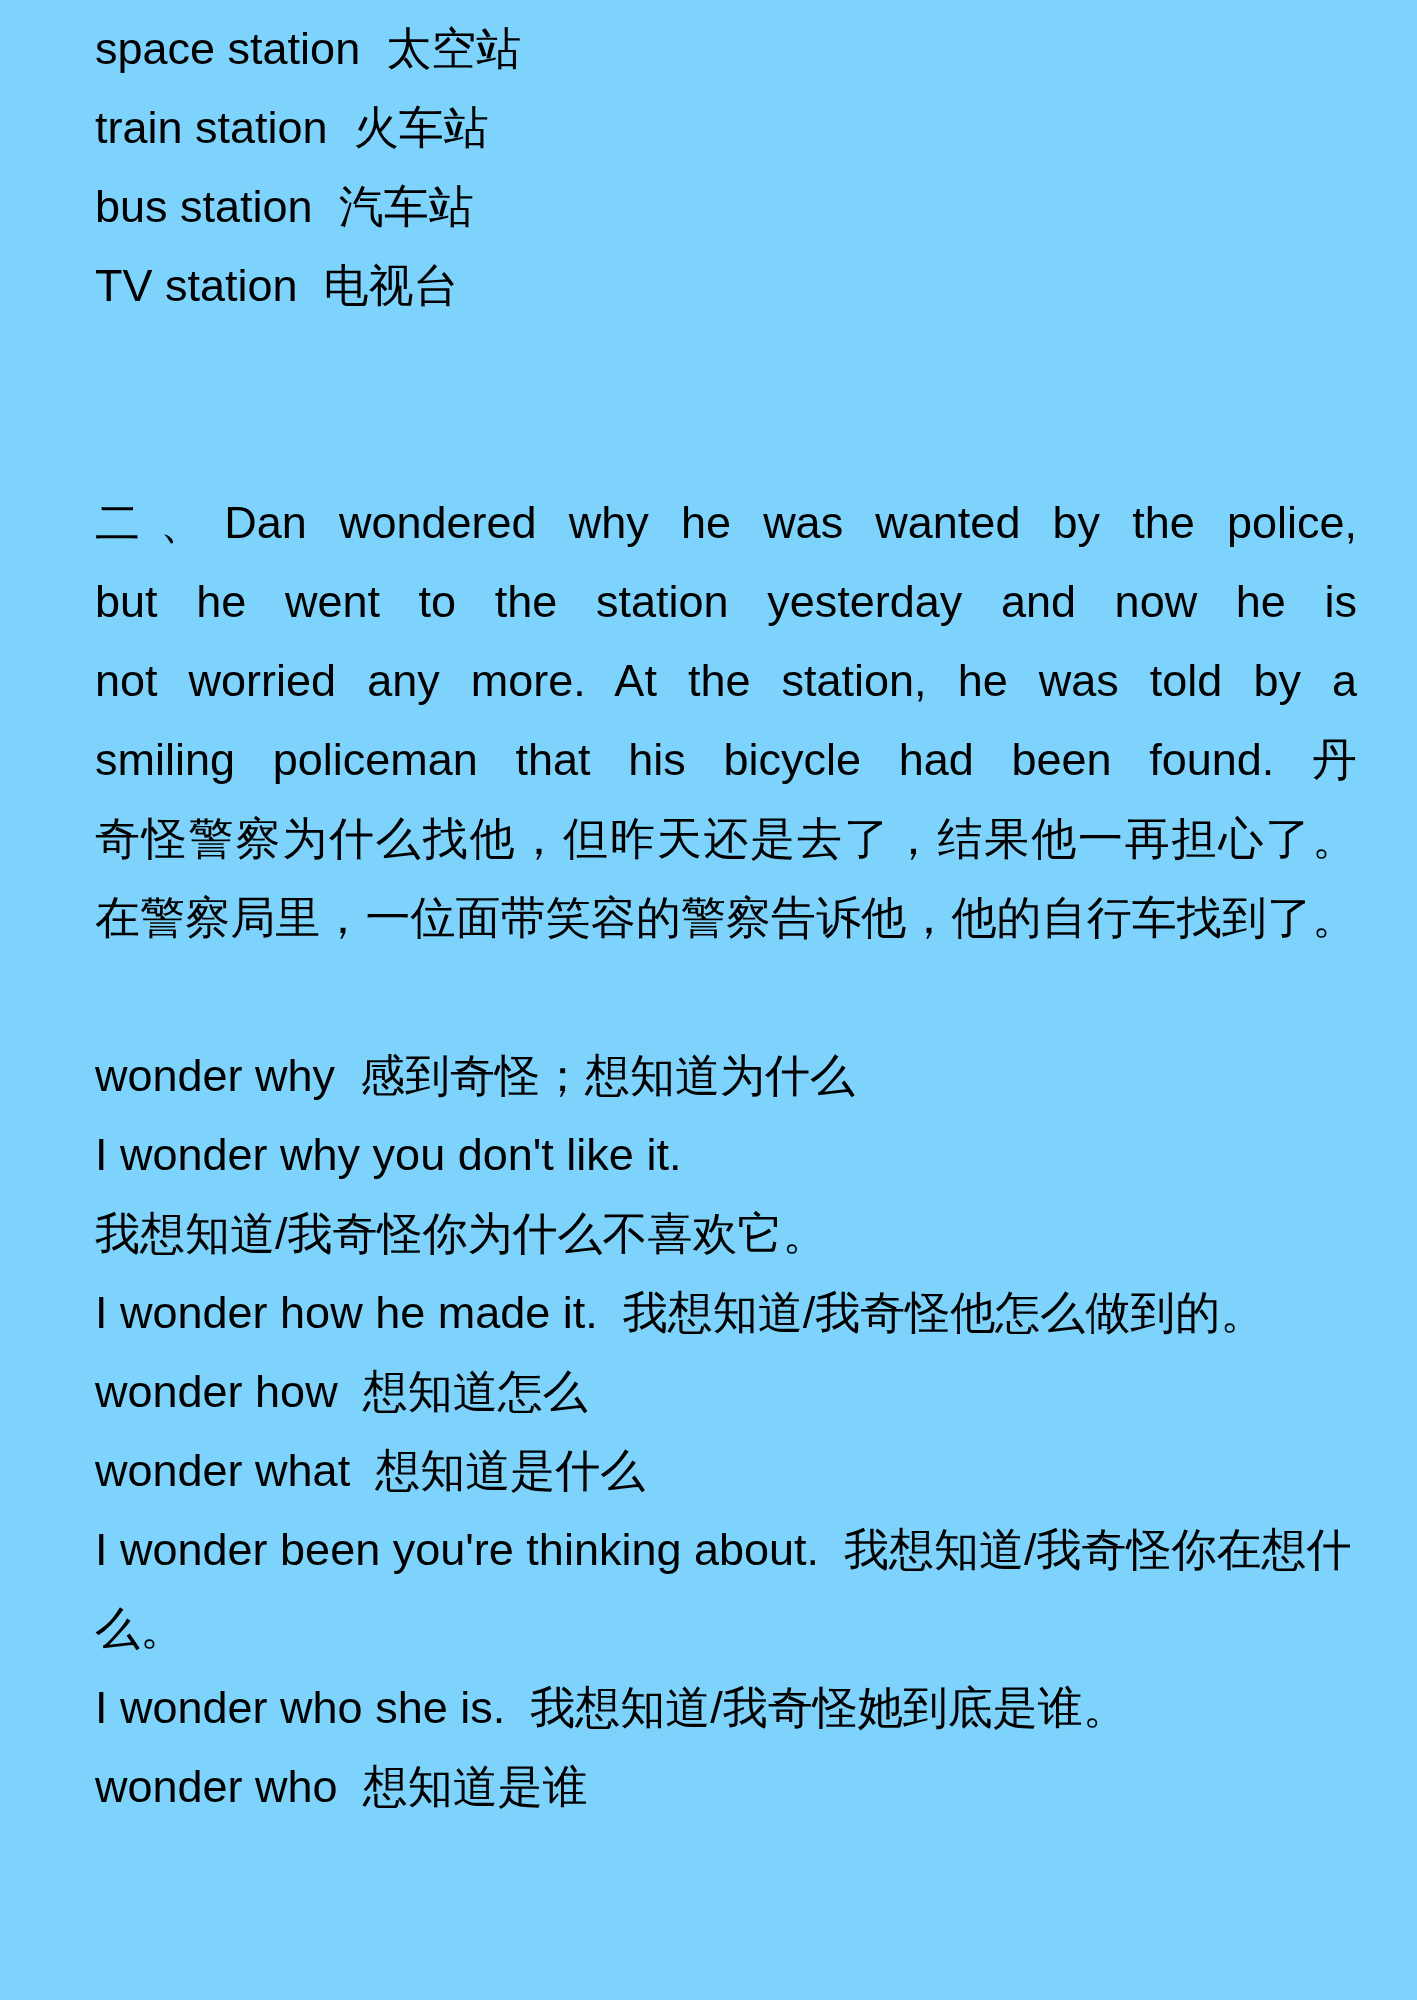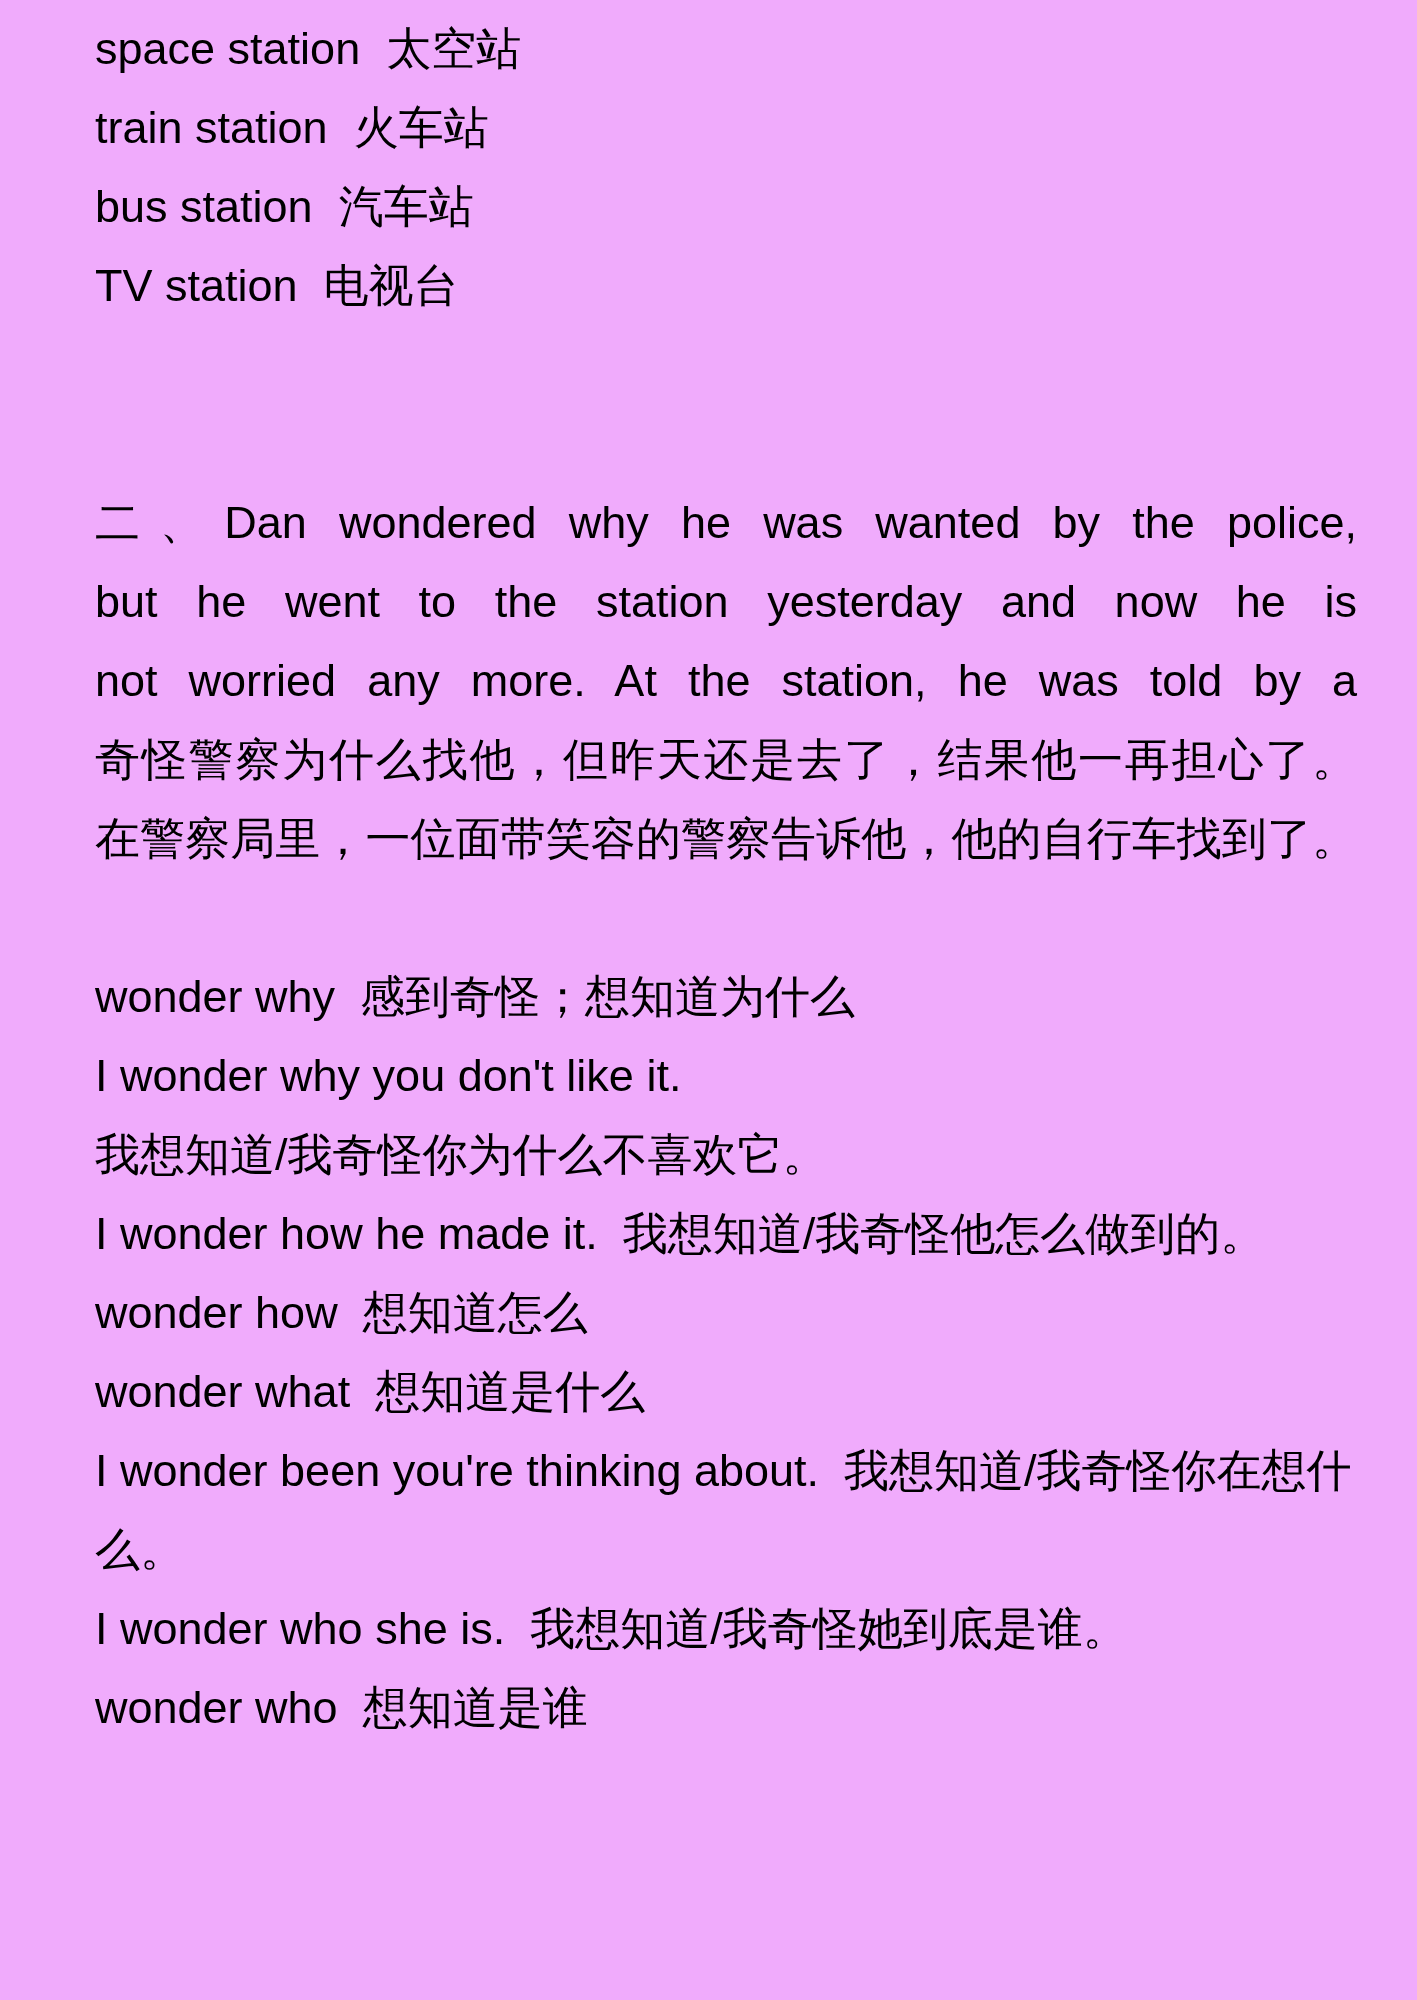--- a/index.html
+++ b/index.html
@@ -7,21 +7,21 @@
     padding: 0;
     background: #ffffff;
   }
   .page {
     position: relative;
     width: 1417px;
     height: 2000px;
     box-sizing: border-box;
     padding: 9px 60px 0 95px;
     overflow: hidden;
-    background: #f0abfc;
+    background: #7dd3fc;
     color: #000000;
     font-family: "Liberation Sans", "DejaVu Sans", sans-serif;
   }
   .line {
     font-size: 45px;
     line-height: 79px;
     white-space: pre-wrap;
     text-align: left;
   }
   .vocab-line .zh {
@@ -49,20 +49,21 @@
     <div class="line vocab-line"><span class="en">space station</span><span class="zh">太空站</span></div>
     <div class="line vocab-line"><span class="en">train station</span><span class="zh">火车站</span></div>
     <div class="line vocab-line"><span class="en">bus station</span><span class="zh">汽车站</span></div>
     <div class="line vocab-line"><span class="en">TV station</span><span class="zh">电视台</span></div>
   </section>
 
   <section class="para-two">
     <div class="line">二、Dan wondered why he was wanted by the police,</div>
     <div class="line">but he went to the station yesterday and now he is</div>
     <div class="line">not worried any more. At the station, he was told by a</div>
+    <div class="line">smiling policeman that his bicycle had been found. 丹</div>
     <div class="line">奇怪警察为什么找他，但昨天还是去了，结果他一再担心了。</div>
     <div class="line">在警察局里，一位面带笑容的警察告诉他，他的自行车找到了。</div>
   </section>
 
   <section class="wonder">
     <div class="line">wonder why  感到奇怪；想知道为什么</div>
     <div class="line">I wonder why you don't like it.</div>
     <div class="line">我想知道/我奇怪你为什么不喜欢它。</div>
     <div class="line">I wonder how he made it.  我想知道/我奇怪他怎么做到的。</div>
     <div class="line">wonder how  想知道怎么</div>

